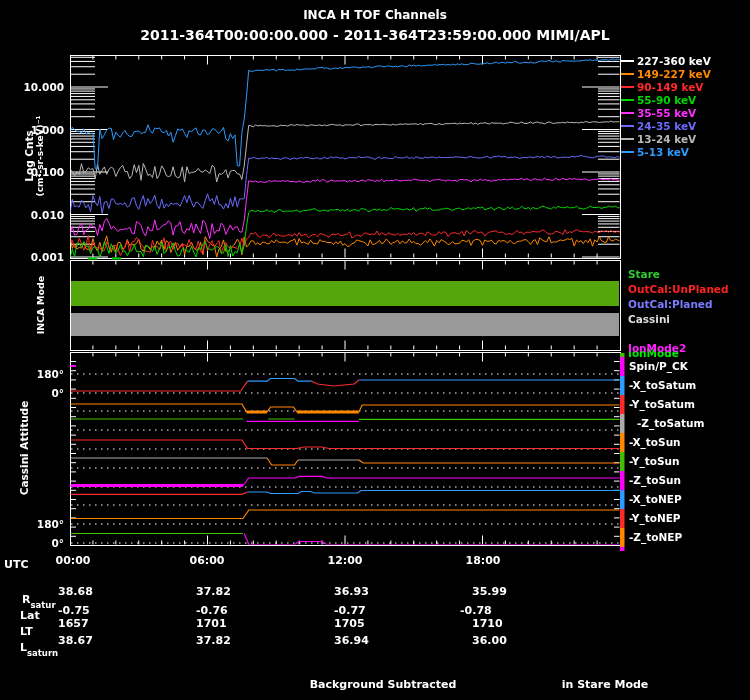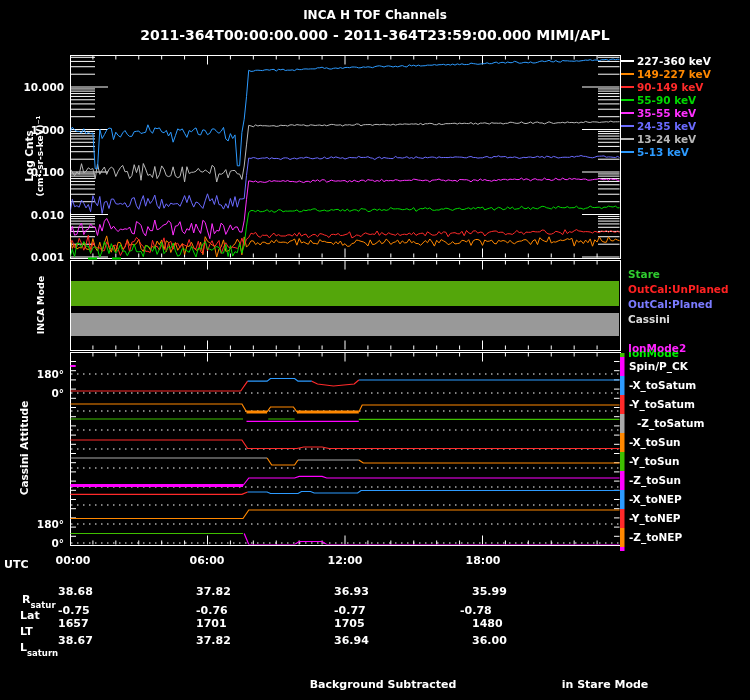--- a/index.html
+++ b/index.html
@@ -424,21 +424,21 @@
   <div class="abs cell" style="left:196px;top:585px;">37.82</div>
   <div class="abs cell" style="left:334px;top:585px;">36.93</div>
   <div class="abs cell" style="left:472px;top:585px;">35.99</div>
   <div class="abs cell" style="left:58px;top:604px;">-0.75</div>
   <div class="abs cell" style="left:196px;top:604px;">-0.76</div>
   <div class="abs cell" style="left:334px;top:604px;">-0.77</div>
   <div class="abs cell" style="left:460px;top:604px;">-0.78</div>
   <div class="abs cell" style="left:58px;top:617px;">1657</div>
   <div class="abs cell" style="left:196px;top:617px;">1701</div>
   <div class="abs cell" style="left:334px;top:617px;">1705</div>
-  <div class="abs cell" style="left:472px;top:617px;">1480</div>
+  <div class="abs cell" style="left:472px;top:617px;">1710</div>
   <div class="abs cell" style="left:58px;top:634px;">38.67</div>
   <div class="abs cell" style="left:196px;top:634px;">37.82</div>
   <div class="abs cell" style="left:334px;top:634px;">36.94</div>
   <div class="abs cell" style="left:472px;top:634px;">36.00</div>
 
   <div class="abs cell" style="left:383px;top:678px;transform:translateX(-50%);">Background Subtracted</div>
   <div class="abs cell" style="left:605px;top:678px;transform:translateX(-50%);">in Stare Mode</div>
 </div>
 
 </body></html>

